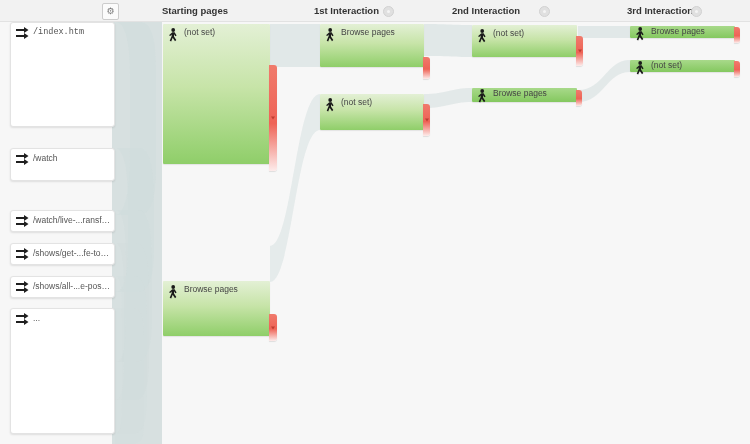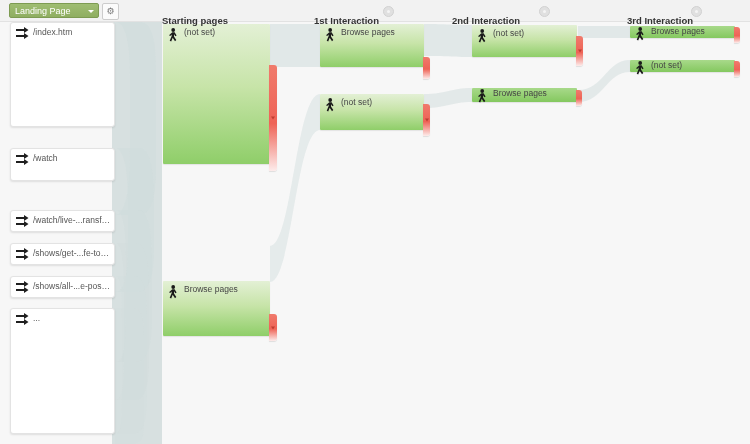--- a/index.html
+++ b/index.html
@@ -78,21 +78,20 @@
   }
   .col-head {
     position: absolute;
     top: 0;
     height: 21px;
     line-height: 21px;
     font-size: 9.5px;
     font-weight: bold;
     color: #333;
     white-space: nowrap;
-    margin-top: 10px;
   }
   .col-head-gear {
     position: absolute;
     top: 6px;
     width: 9px; height: 9px;
     border-radius: 50%;
     background: #e0e0e0;
     border: 1px solid #d2d2d2;
     cursor: pointer;
   }
@@ -240,40 +239,36 @@
 
       <path d="M424,94 C448,94 450,88 472,88 L472,102 C450,102 448,108 424,108 Z" opacity="0.5"></path>
 
       <path d="M578,26 C604,26 606,26 630,26 L630,38 C606,38 604,38 578,38 Z" opacity="0.55"></path>
 
       <path d="M578,90 C604,90 606,60 630,60 L630,72 C606,72 604,102 578,102 Z" opacity="0.5"></path>
     </g>
   </svg>
 
   <div class="header-bar">
-    <div class="dim-select">
-      <span>Landing Page</span>
-      <span class="caret"></span>
-    </div>
     <div class="gear-btn">
       <span class="gear-glyph">⚙</span>
     </div>
     <div id="col-heads">
         <div class="col-head" style="left: 162px;">Starting pages</div>
         <div class="col-head" style="left: 314px; text-align: right;">1st Interaction</div>
         <div class="col-head-gear" style="left: 383px;"></div>
         <div class="col-head" style="left: 452px;">2nd Interaction</div>
         <div class="col-head-gear" style="left: 539px;"></div>
         <div class="col-head" style="left: 627px;">3rd Interaction</div>
         <div class="col-head-gear" style="left: 691px;"></div>
       </div>
   </div>
 
   <div id="lp-list">
-      <div class="lp-box" style="top: 22px; height: 105px;">
+      <div class="lp-box" style="top: 22px; height: 105px; font-family: Liberation Mono, monospace;">
         <span class="arrows-icon"><svg viewBox="0 0 15 14" width="15" height="14" xmlns="http://www.w3.org/2000/svg">
             <path d="M1 3 L9 3 L9 1 L13.5 4 L9 7 L9 5 L1 5 Z" fill="#1f1f1f"></path>
             <path d="M1 9 L9 9 L9 7 L13.5 10 L9 13 L9 11 L1 11 Z" fill="#1f1f1f"></path>
           </svg></span>
         <span class="lp-label">/index.htm</span>
       </div>
       <div class="lp-box" style="top: 148px; height: 33px;">
         <span class="arrows-icon"><svg viewBox="0 0 15 14" width="15" height="14" xmlns="http://www.w3.org/2000/svg">
             <path d="M1 3 L9 3 L9 1 L13.5 4 L9 7 L9 5 L1 5 Z" fill="#1f1f1f"></path>
             <path d="M1 9 L9 9 L9 7 L13.5 10 L9 13 L9 11 L1 11 Z" fill="#1f1f1f"></path>

